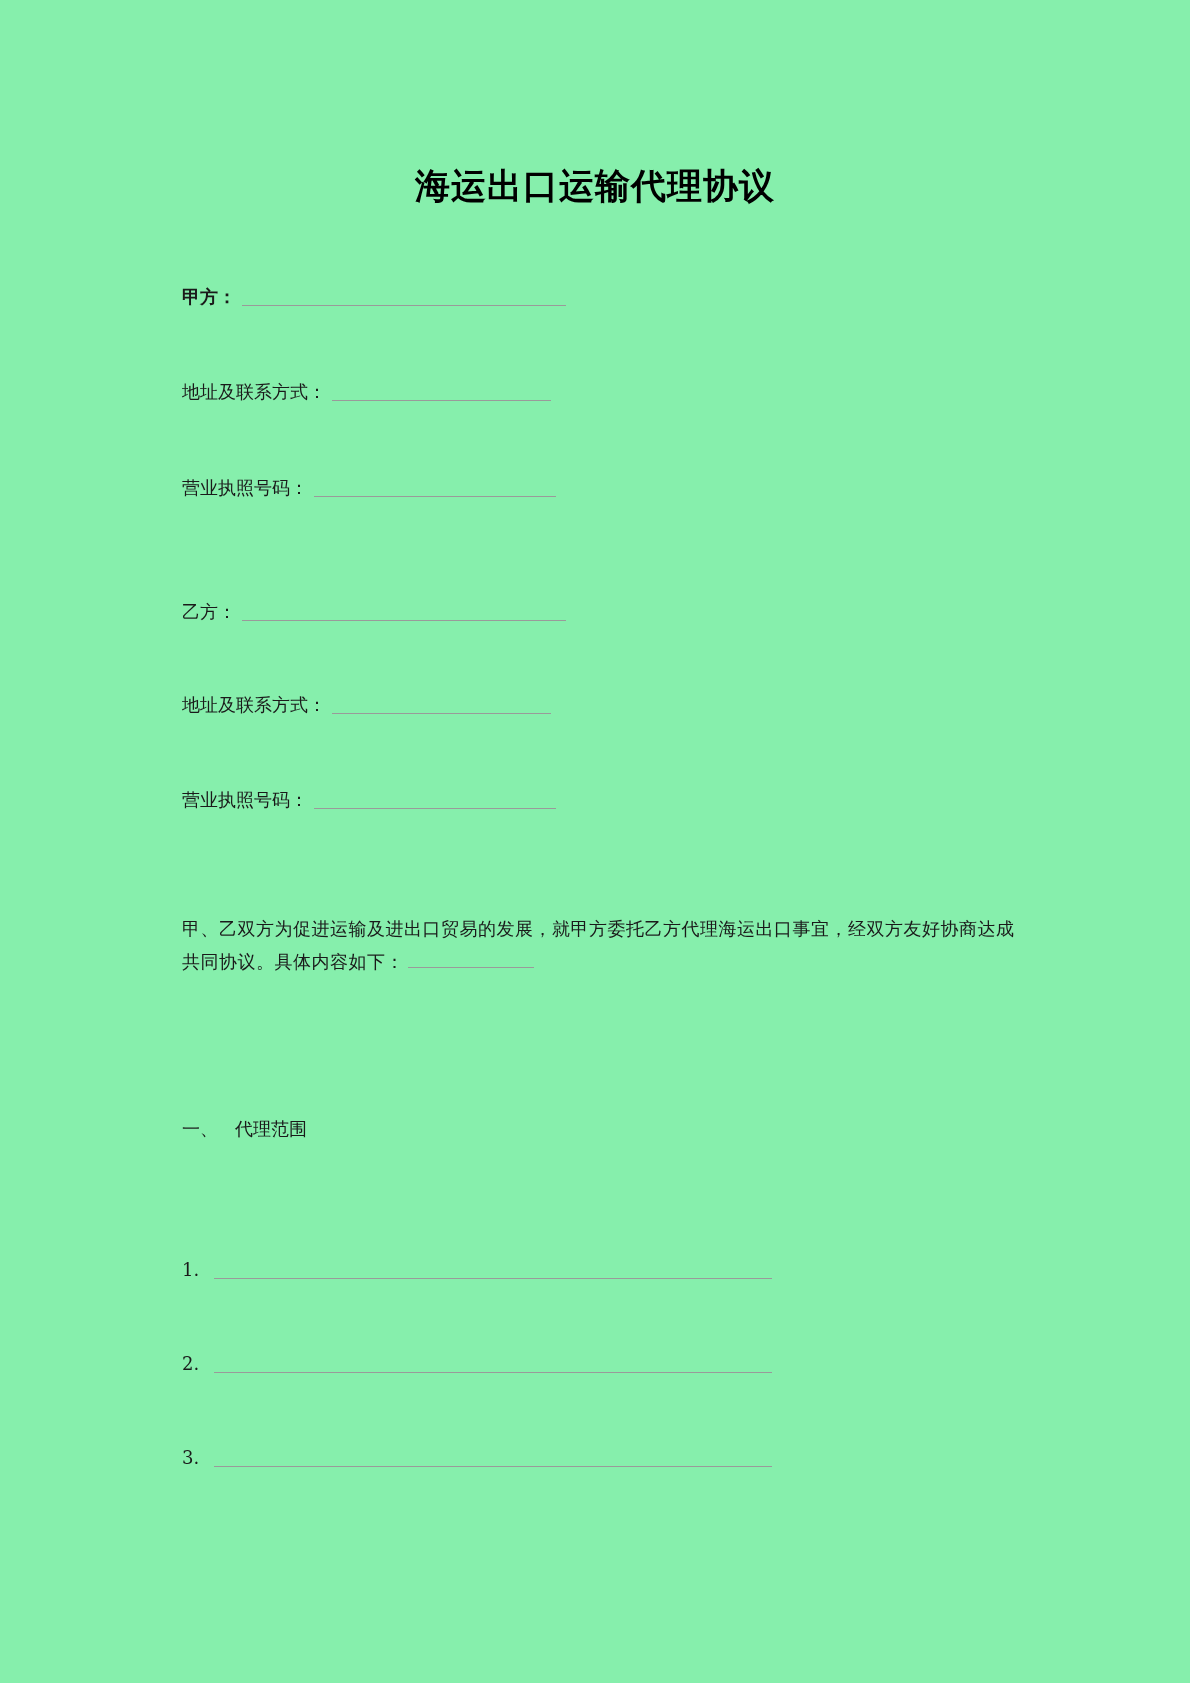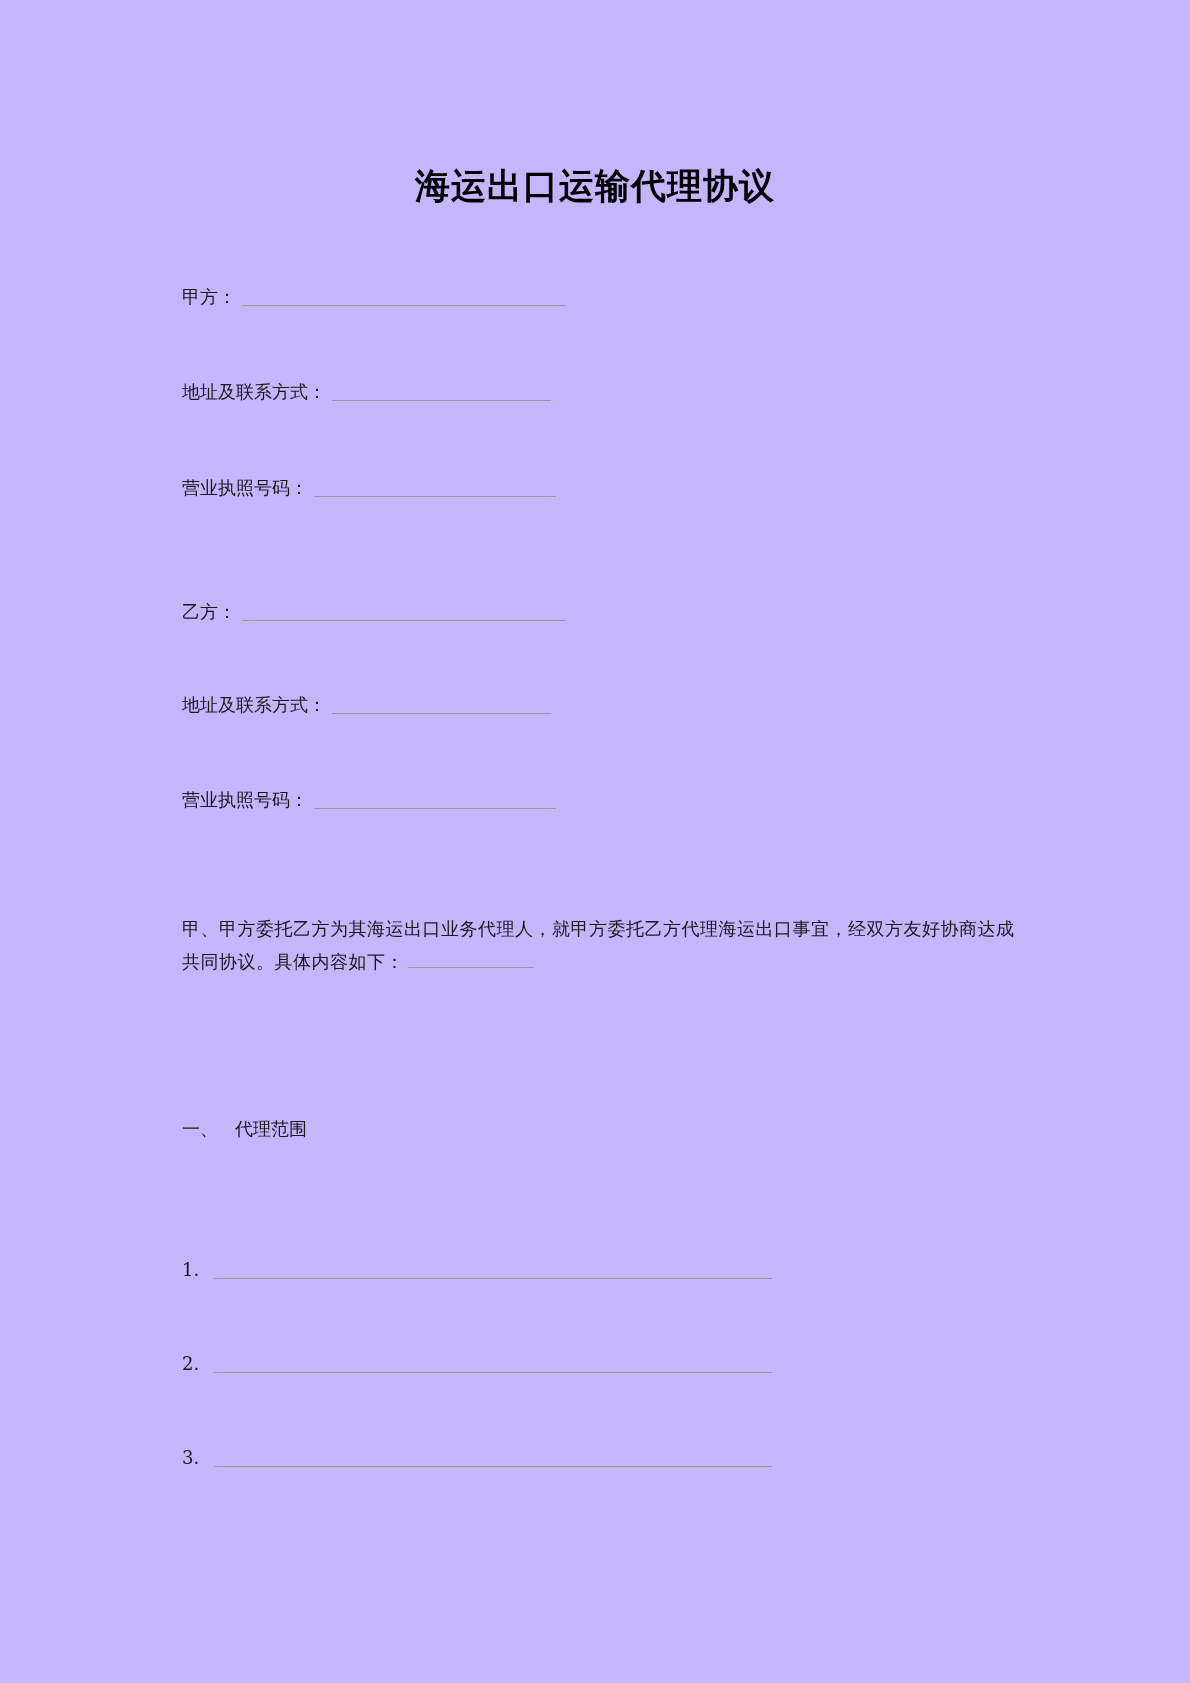--- a/index.html
+++ b/index.html
@@ -13,21 +13,21 @@
       position: relative;
       overflow: hidden;
       color: #1a1a1a;
       font-family: "DejaVu Serif", "Liberation Serif", serif;
     }
     .page {
       position: absolute;
       left: 0; top: 0;
       width: 1190px;
       height: 1683px;
-      background: #c4b5fd;
+      background: #86efac;
     }
     .title {
       position: absolute;
       left: 0;
       top: 163px;
       width: 1190px;
       text-align: center;
       font-size: 35px;
       font-weight: bold;
       letter-spacing: 1px;
@@ -86,21 +86,21 @@
       width: 32px;
     }
   </style>
 </head>
 <body>
 
 <div class="page">
 
   <div class="title">海运出口运输代理协议</div>
 
-  <div class="line" style="top:285px;">
+  <div class="line" style="top:285px;font-weight:bold;">
     <span class="label">甲方：</span>
     <span class="blank" style="width:324px;"></span>
   </div>
 
   <div class="line" style="top:380px;">
     <span class="label">地址及联系方式：</span>
     <span class="blank" style="width:219px;"></span>
   </div>
 
   <div class="line" style="top:476px;">
@@ -117,21 +117,21 @@
     <span class="label">地址及联系方式：</span>
     <span class="blank" style="width:219px;"></span>
   </div>
 
   <div class="line" style="top:788px;">
     <span class="label">营业执照号码：</span>
     <span class="blank" style="width:242px;"></span>
   </div>
 
   <div class="para" style="top:912px;">
-    <span>甲、甲方委托乙方为其海运出口业务代理人，就甲方委托乙方代理海运出口事宜，经双方友好协商达成共同协议。具体内容如下：</span><span class="blank-inline"></span>
+    <span>甲、乙双方为促进运输及进出口贸易的发展，就甲方委托乙方代理海运出口事宜，经双方友好协商达成共同协议。具体内容如下：</span><span class="blank-inline"></span>
   </div>
 
   <div class="section-heading" style="top:1069px;">
     <span class="num">一、</span><span>代理范围</span>
   </div>
 
 
   <div class="line" style="top:1258px;">
     <span class="item-num">1.</span>
     <span class="blank" style="width:558px; margin-left:0;"></span>

